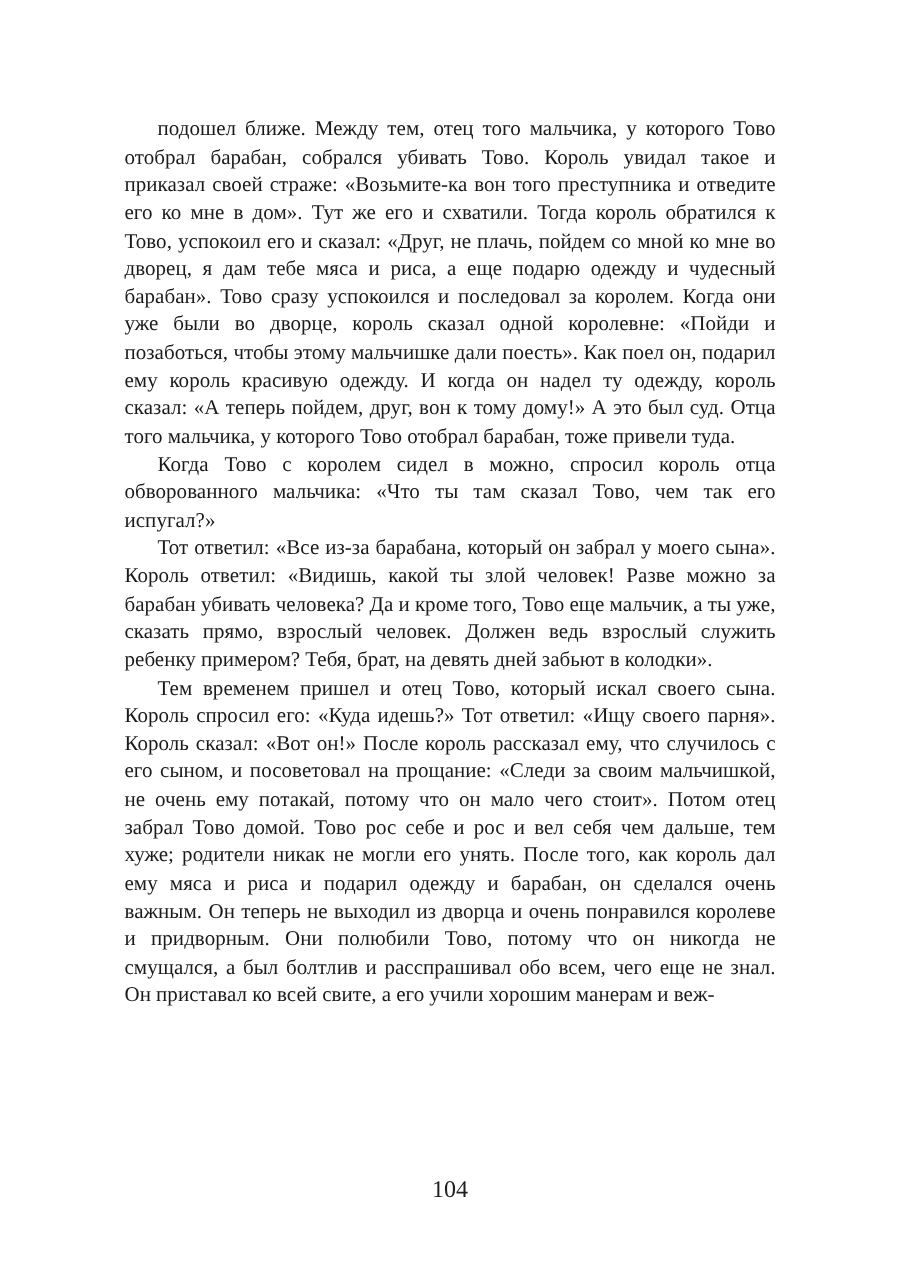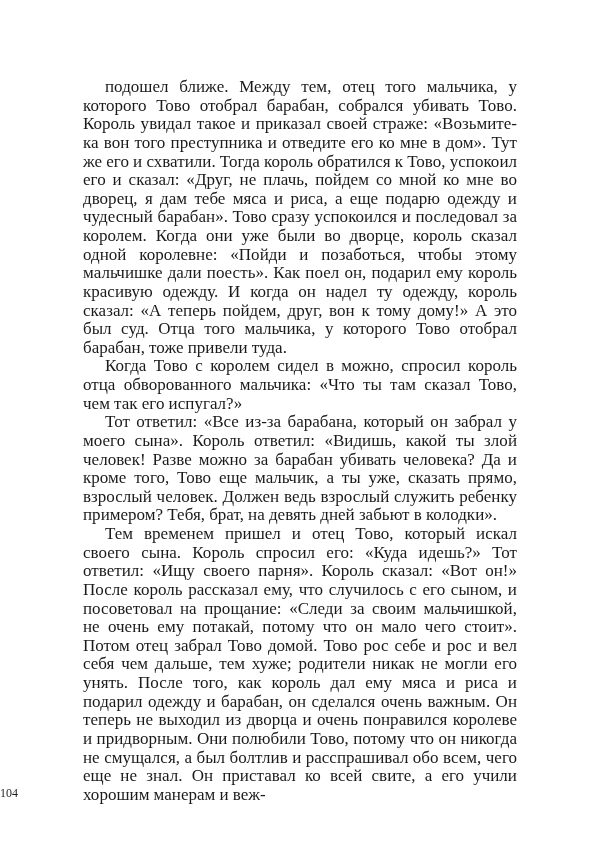--- a/index.html
+++ b/index.html
@@ -28,37 +28,37 @@
 
   #text-column {
     position: absolute;
     left: 83px;
     top: 78px;
     width: 434px;
   }
 
   .para {
     margin: 0;
-    font-size: 17px;
+    font-size: 14px;
     line-height: 18.62px;
     text-align: justify;
     text-justify: inter-word;
     text-indent: 22px;
     hyphens: manual;
     word-spacing: -0.1px;
     letter-spacing: 0.02px;
   }
 
   #page-number {
     position: absolute;
     left: 0;
     top: 786px;
     width: 600px;
-    text-align: left;
-    font-size: 12px;
+    text-align: center;
+    font-size: 16px;
     line-height: 15px;
     color: #1f1f1f;
     font-family: "Liberation Serif", "DejaVu Serif", serif;
   }
 </style>
 </head>
 <body>
 
 <div id="page">
 

